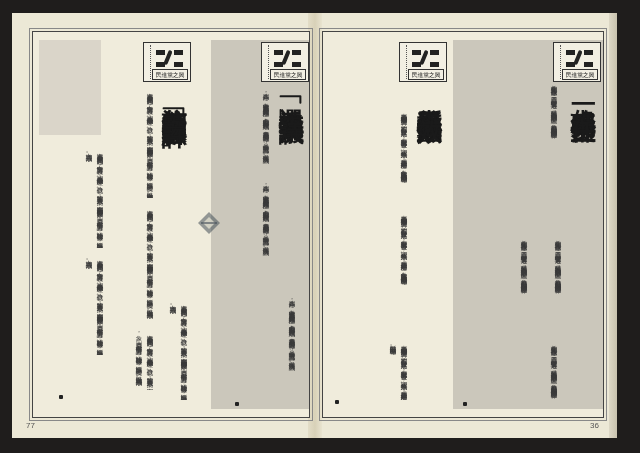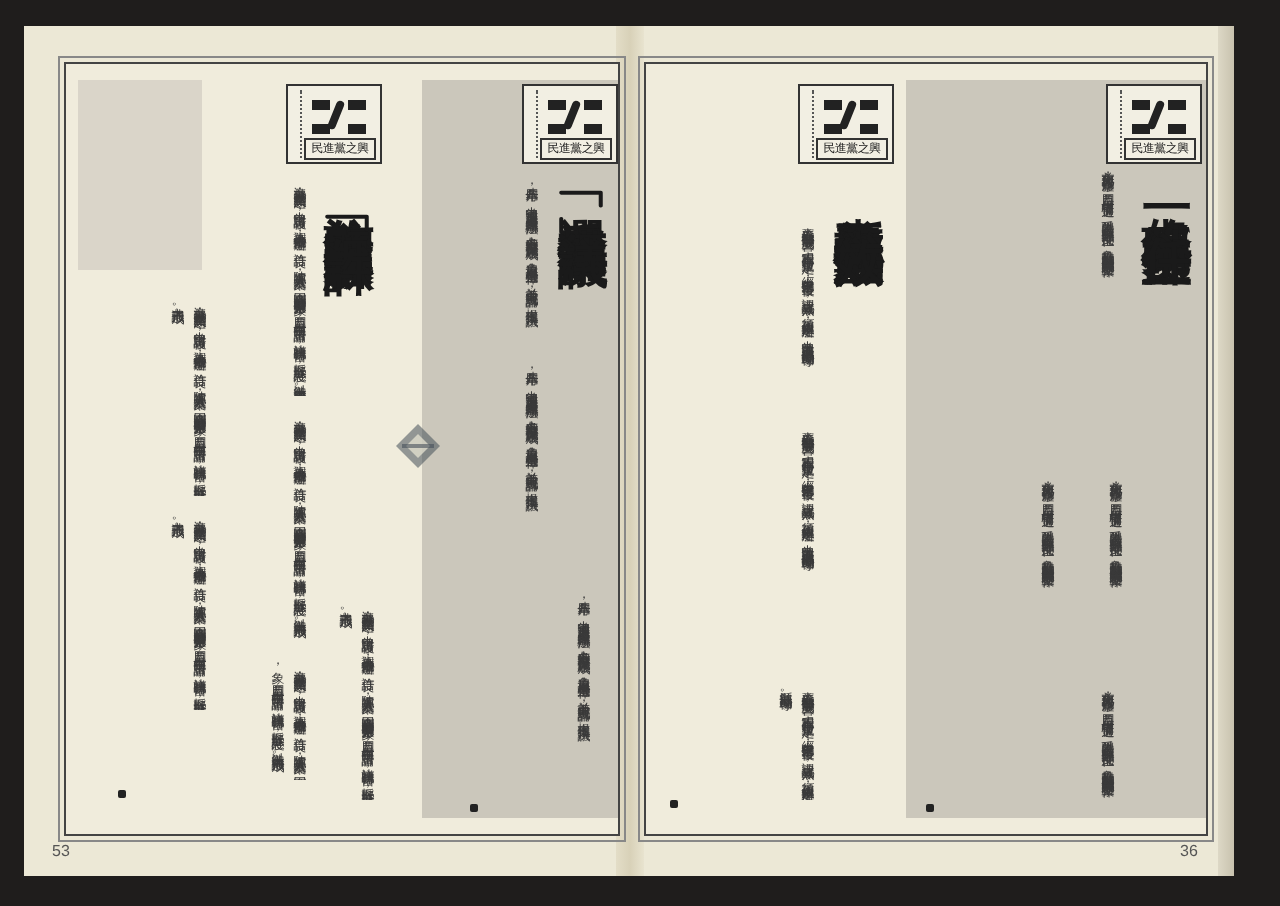--- a/index.html
+++ b/index.html
@@ -136,21 +136,21 @@
         <div class="island"></div>
         <div class="label">民進黨之興</div>
       </div>
       <div class="headline" style="left:66px; height:260px;">「選委會」提案獲得決議</div>
       <div class="body-col" style="left:6px; top:48px; width:54px; height:80px;">八十年四月，中常會通過選舉對策委員會組織辦法，由各縣市黨部推派代表組成，負責選舉提名與輔選工作，並於會中完成討論，提案獲得決議。</div>
       <div class="body-col" style="left:6px; top:140px; width:54px; height:110px;">八十年四月，中常會通過選舉對策委員會組織辦法，由各縣市黨部推派代表組成，負責選舉提名與輔選工作，並於會中完成討論，提案獲得決議。</div>
       <div class="body-col" style="left:6px; top:255px; width:80px; height:80px;">八十年四月，中常會通過選舉對策委員會組織辦法，由各縣市黨部推派代表組成，負責選舉提名與輔選工作，並於會中完成討論，提案獲得決議。</div>
       <div class="end-mark" style="left:24px; top:362px;"></div>
     </div>
   </div>
-  <div class="page-num" style="left:14px; top:408px;">53</div>
+  <div class="page-num" style="left:14px; top:408px;">77</div>
 
   <div class="frame right">
 
     <div class="article" style="left:0; width:128px;">
       <div class="badge" style="left:76px;">
         <div class="dots"></div>
         <div class="sq" style="left:12px; top:7px;"></div>
         <div class="sq" style="left:30px; top:7px;"></div>
         <div class="sq" style="left:12px; top:19px;"></div>
         <div class="sq" style="left:30px; top:19px;"></div>

